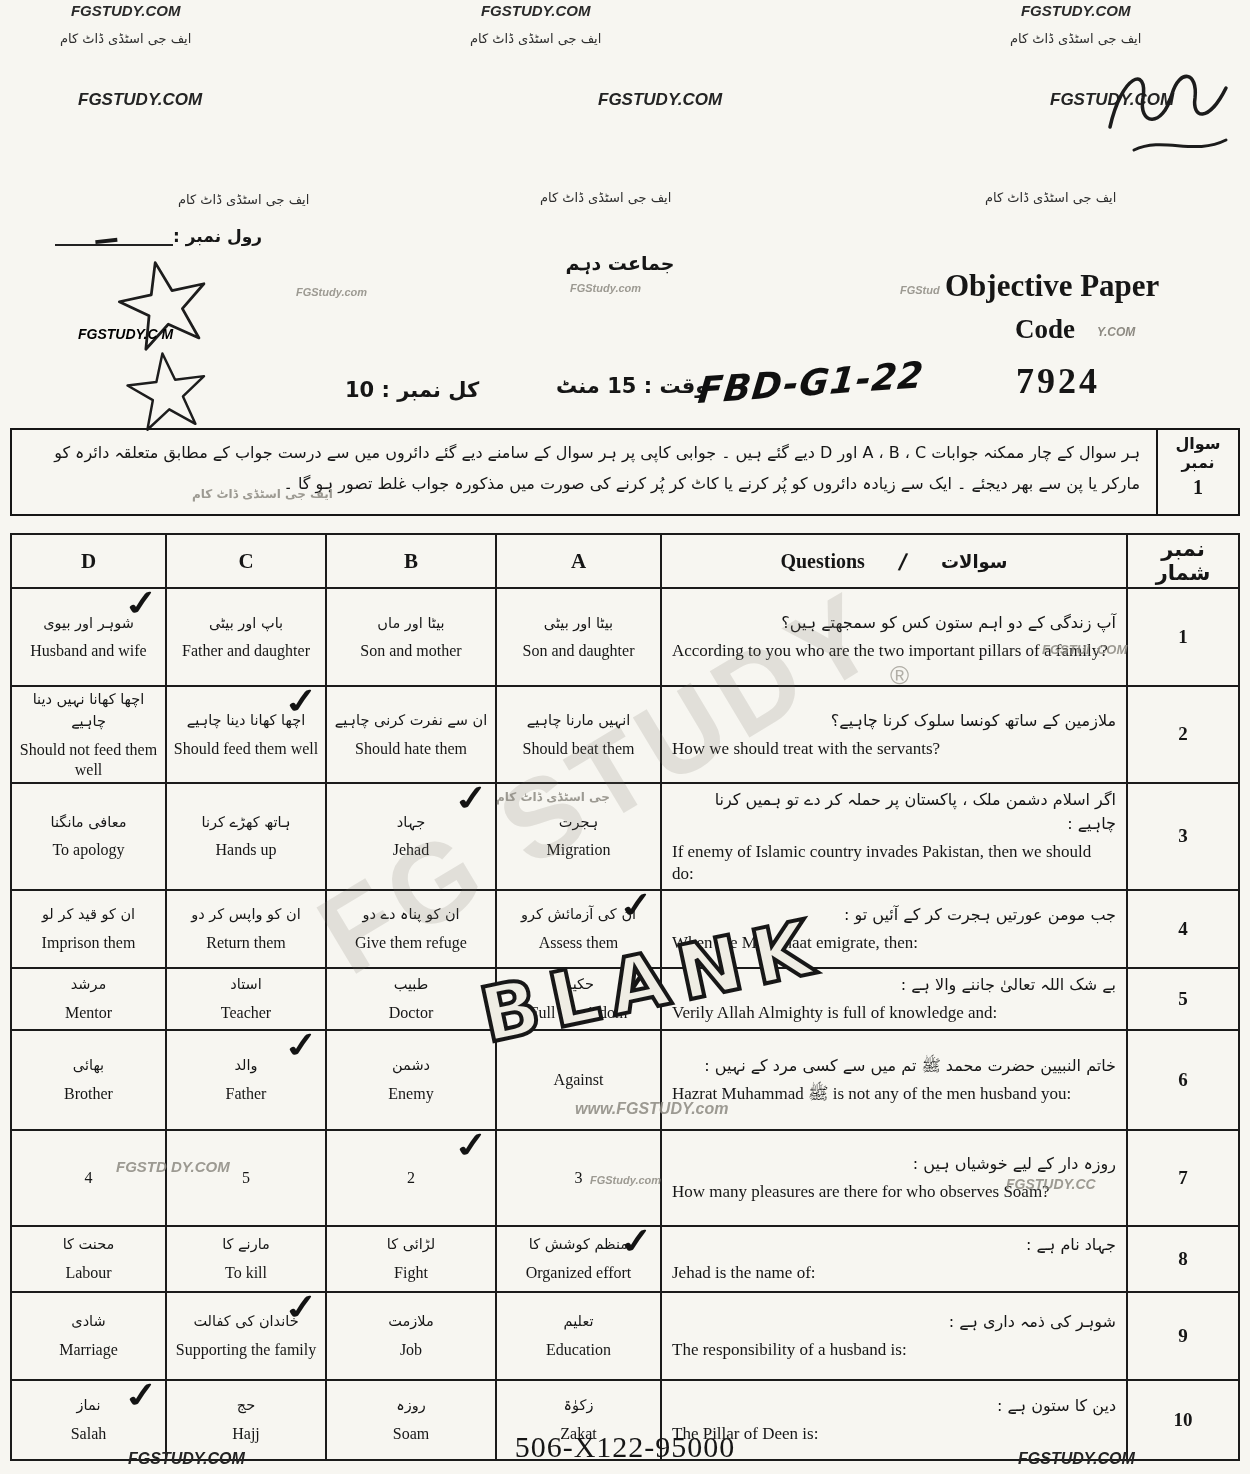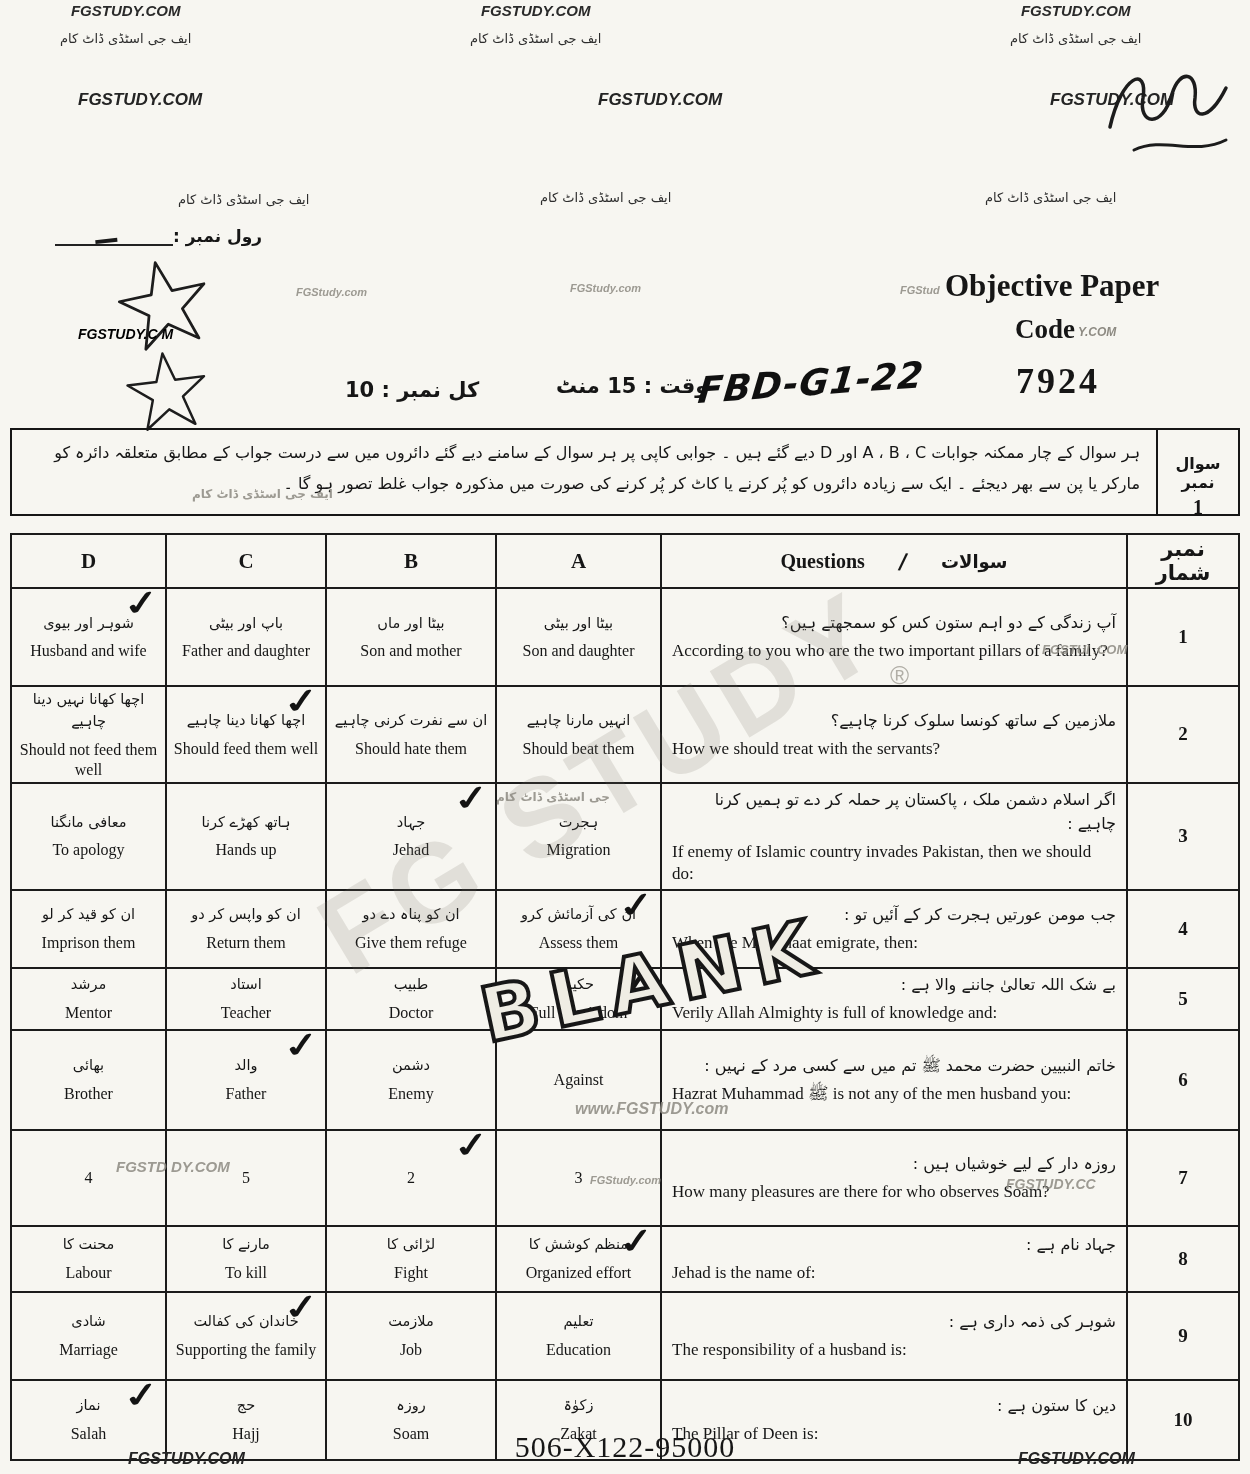--- a/index.html
+++ b/index.html
@@ -36,29 +36,29 @@
   .title-wrap{left:300px;top:252px;width:640px;text-align:center}
   .class-urdu{font-size:19px;font-weight:bold;font-family:"DejaVu Sans",sans-serif}
   .main-title{font-size:37px;font-weight:bold;font-family:"DejaVu Sans",sans-serif;margin-top:2px;line-height:1.3}
   .marks-label{left:345px;top:378px;font-size:21px;font-weight:bold;font-family:"DejaVu Sans",sans-serif}
   .time-label{left:556px;top:374px;font-size:21px;font-weight:bold;font-family:"DejaVu Sans",sans-serif}
   .fbd-code{left:698px;top:362px;font-size:36px;font-weight:bold;font-style:italic;
     font-family:"DejaVu Sans",sans-serif;transform:rotate(-4deg) skewX(-10deg);color:#101010;letter-spacing:1px}
 
   .obj-paper{left:945px;top:268px;font-size:31px;font-weight:bold}
   .code-label{left:1015px;top:314px;font-size:27px;font-weight:bold}
-  .code-wm{font-size:12px;color:#8d8a82;font-style:italic;font-family:"Liberation Sans",sans-serif;font-weight:bold;margin-left:3px;vertical-align:middle}
+  .code-wm{font-size:12px;color:#8d8a82;font-style:italic;font-family:"Liberation Sans",sans-serif;font-weight:bold;margin-left:22px;vertical-align:middle}
   .paper-code{left:1016px;top:360px;font-size:36px;font-weight:bold;letter-spacing:3px}
 
   
   .scribble{left:1100px;top:52px;width:140px;height:120px}
 
   
   .instructions{left:10px;top:428px;width:1226px;height:84px;border:2px solid #161616;display:flex;direction:rtl;background:transparent}
-  .instr-label{width:80px;border-left:2px solid #161616;text-align:center;padding-top:24px;font-family:"DejaVu Sans",sans-serif}
+  .instr-label{width:80px;border-left:2px solid #161616;text-align:center;padding-top:4px;font-family:"DejaVu Sans",sans-serif}
   .instr-label .lbl{font-size:16px;font-weight:bold}
   .instr-label .num{font-size:20px;font-weight:bold;margin-top:4px;font-family:"Liberation Serif",serif}
   .instr-text{flex:1;padding:7px 16px 4px 18px;font-family:"DejaVu Sans",sans-serif;font-size:16px;line-height:1.95;text-align:right}
 
   
   .qtable{position:absolute;left:10px;top:533px;width:1228px;border-collapse:collapse;table-layout:fixed;z-index:1}
   .qtable th,.qtable td{border:2px solid #1b1b1b;vertical-align:middle;position:relative;padding:2px 4px;background:transparent}
   .qtable thead tr{height:42px}
   .qtable thead th{font-size:21px;font-weight:bold}
   .qh-flex{display:flex;justify-content:center;align-items:center;gap:34px;font-size:20px}
@@ -155,20 +155,21 @@
 
 <svg class="star-box star1" viewBox="0 0 100 100">
   <polygon points="50,4 61.5,37.5 97,37.5 68.5,59 79.5,94 50,72.5 20.5,94 31.5,59 3,37.5 38.5,37.5" fill="none" stroke="#1d1d1d" stroke-width="3" stroke-linejoin="round"></polygon>
 </svg>
 <svg class="star-box star2" viewBox="0 0 100 100">
   <polygon points="50,4 61.5,37.5 97,37.5 68.5,59 79.5,94 50,72.5 20.5,94 31.5,59 3,37.5 38.5,37.5" fill="none" stroke="#1d1d1d" stroke-width="3" stroke-linejoin="round"></polygon>
 </svg>
 <div class="abs star-label wm-brand">FGSTUDY.C M</div>
 
 <div class="abs title-wrap">
+  <div class="class-urdu urdu">جماعت دہم</div>
 </div>
 <div class="abs marks-label urdu">کل نمبر : 10</div>
 <div class="abs time-label urdu">وقت : 15 منٹ</div>
 <div class="abs fbd-code">FBD-G1-22</div>
 
 <div class="abs obj-paper">Objective Paper</div>
 <div class="abs code-label">
   <span>Code</span><span class="code-wm">Y.COM</span>
 </div>
 <div class="abs paper-code">7924</div>

